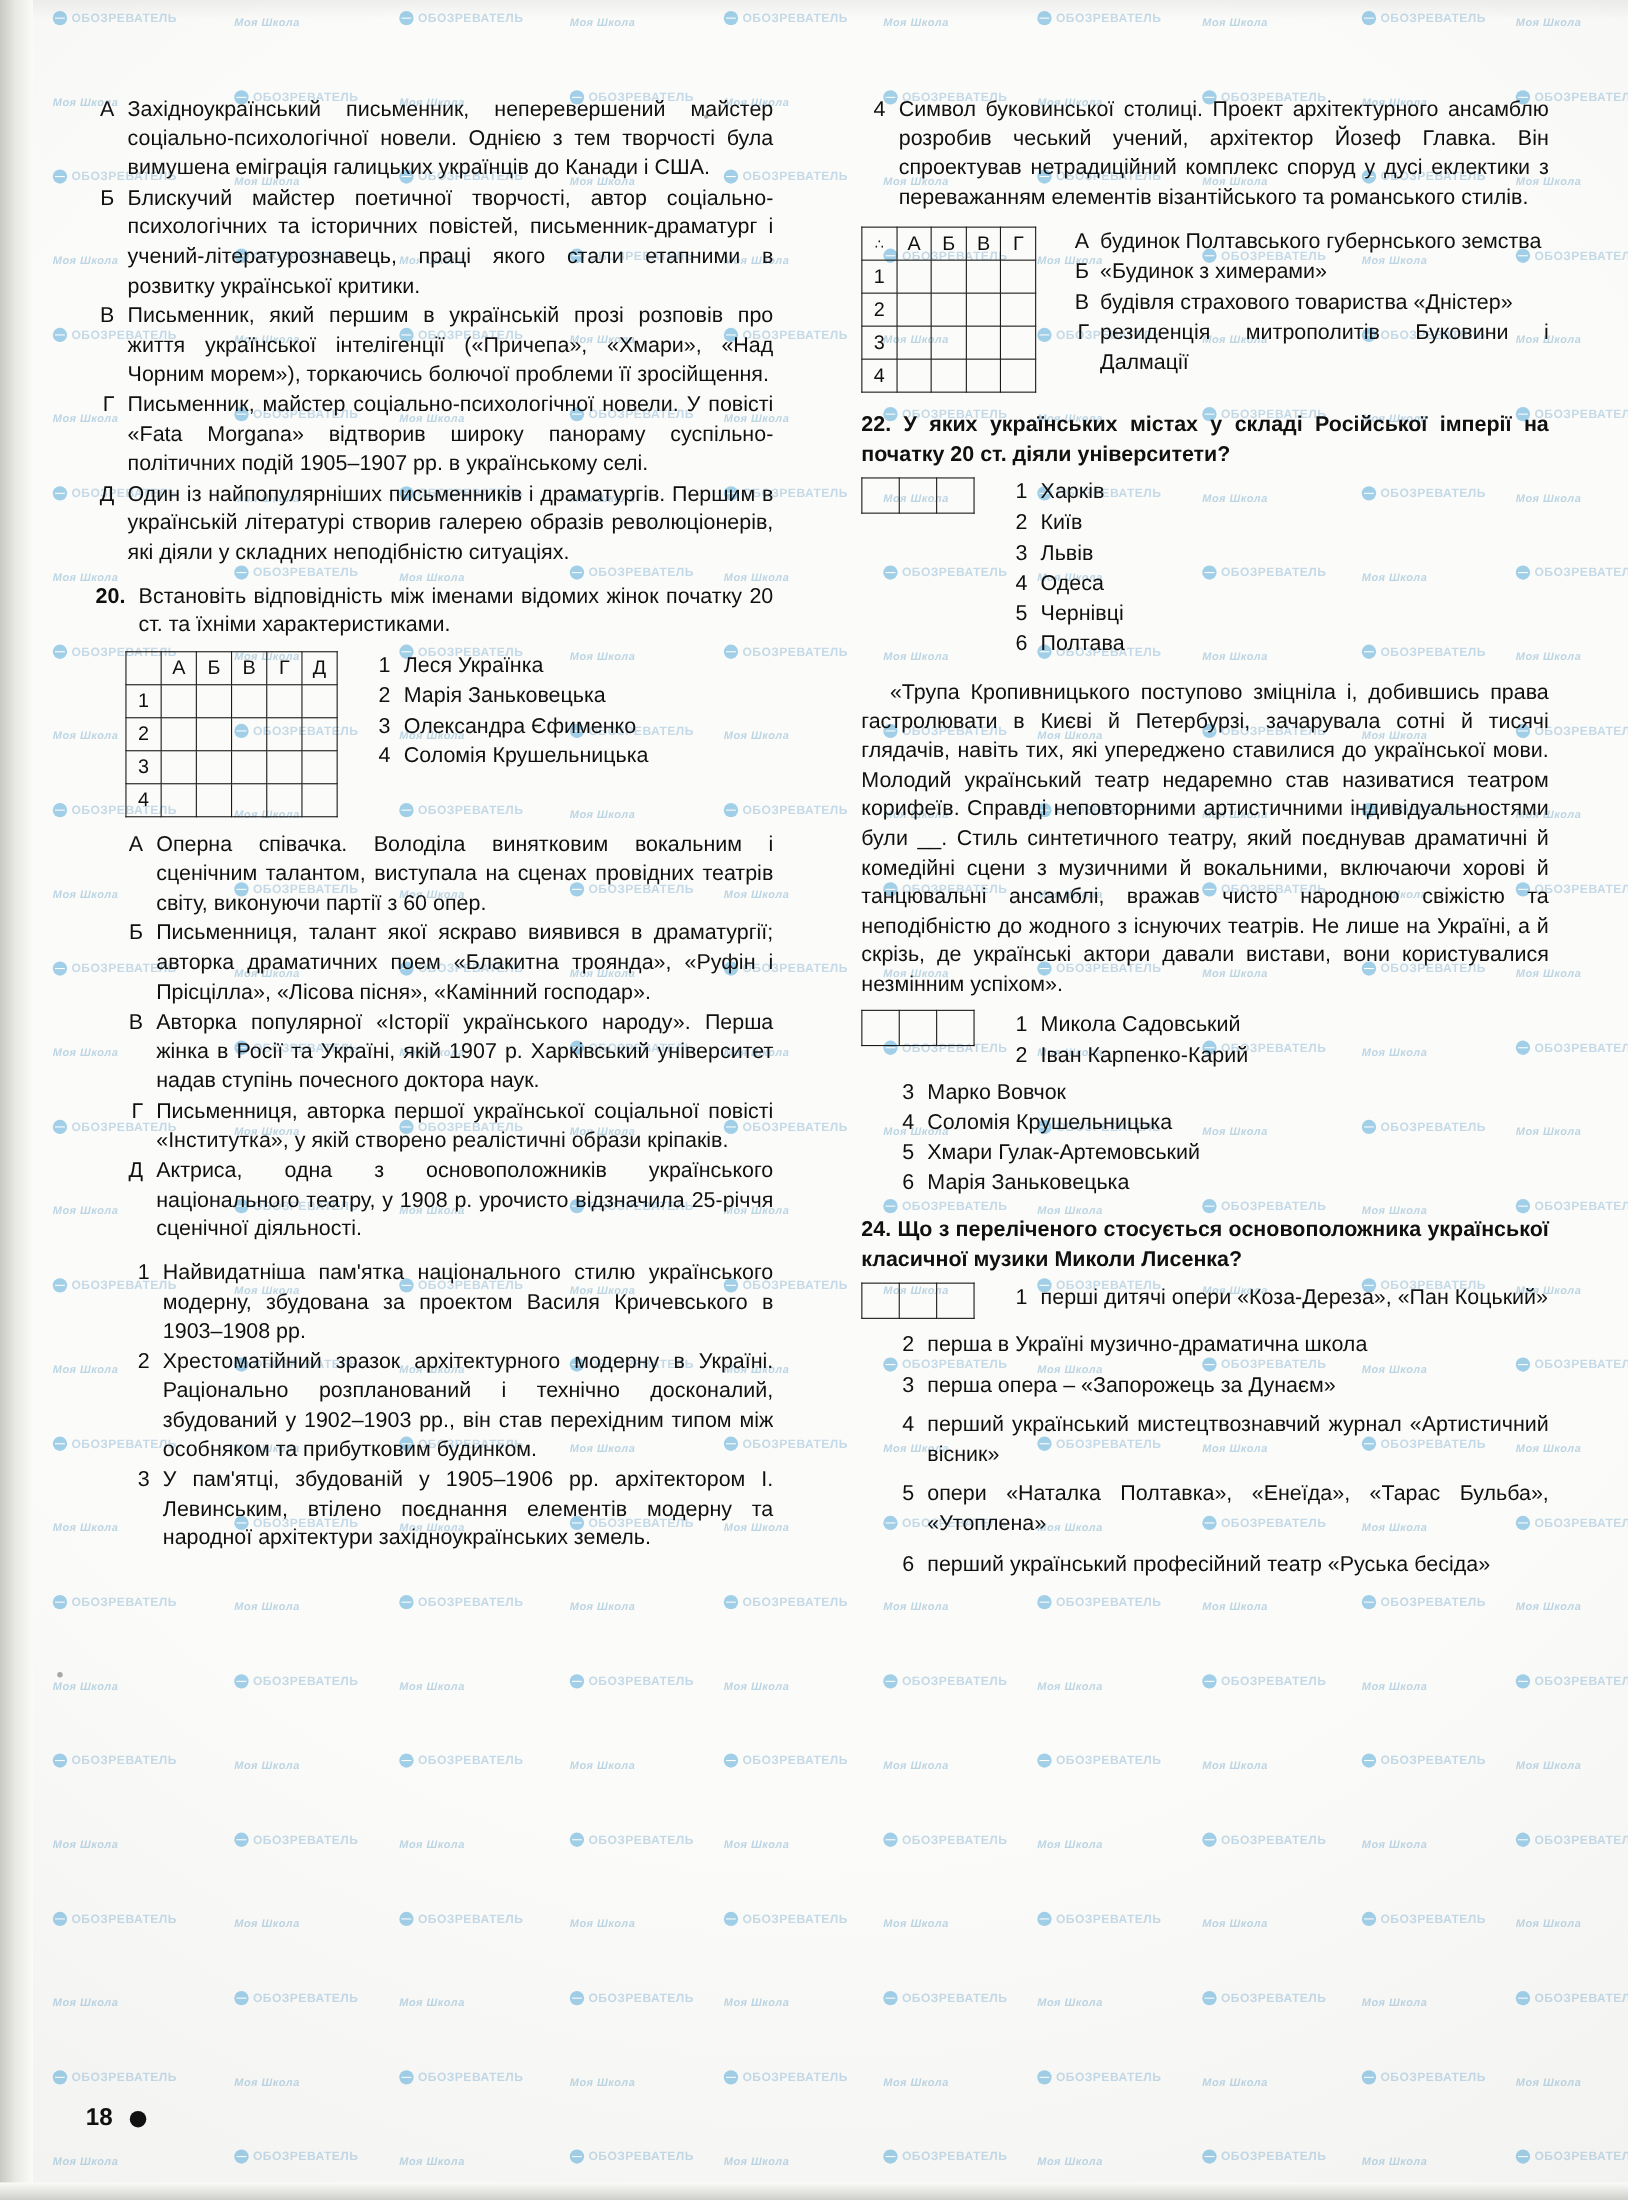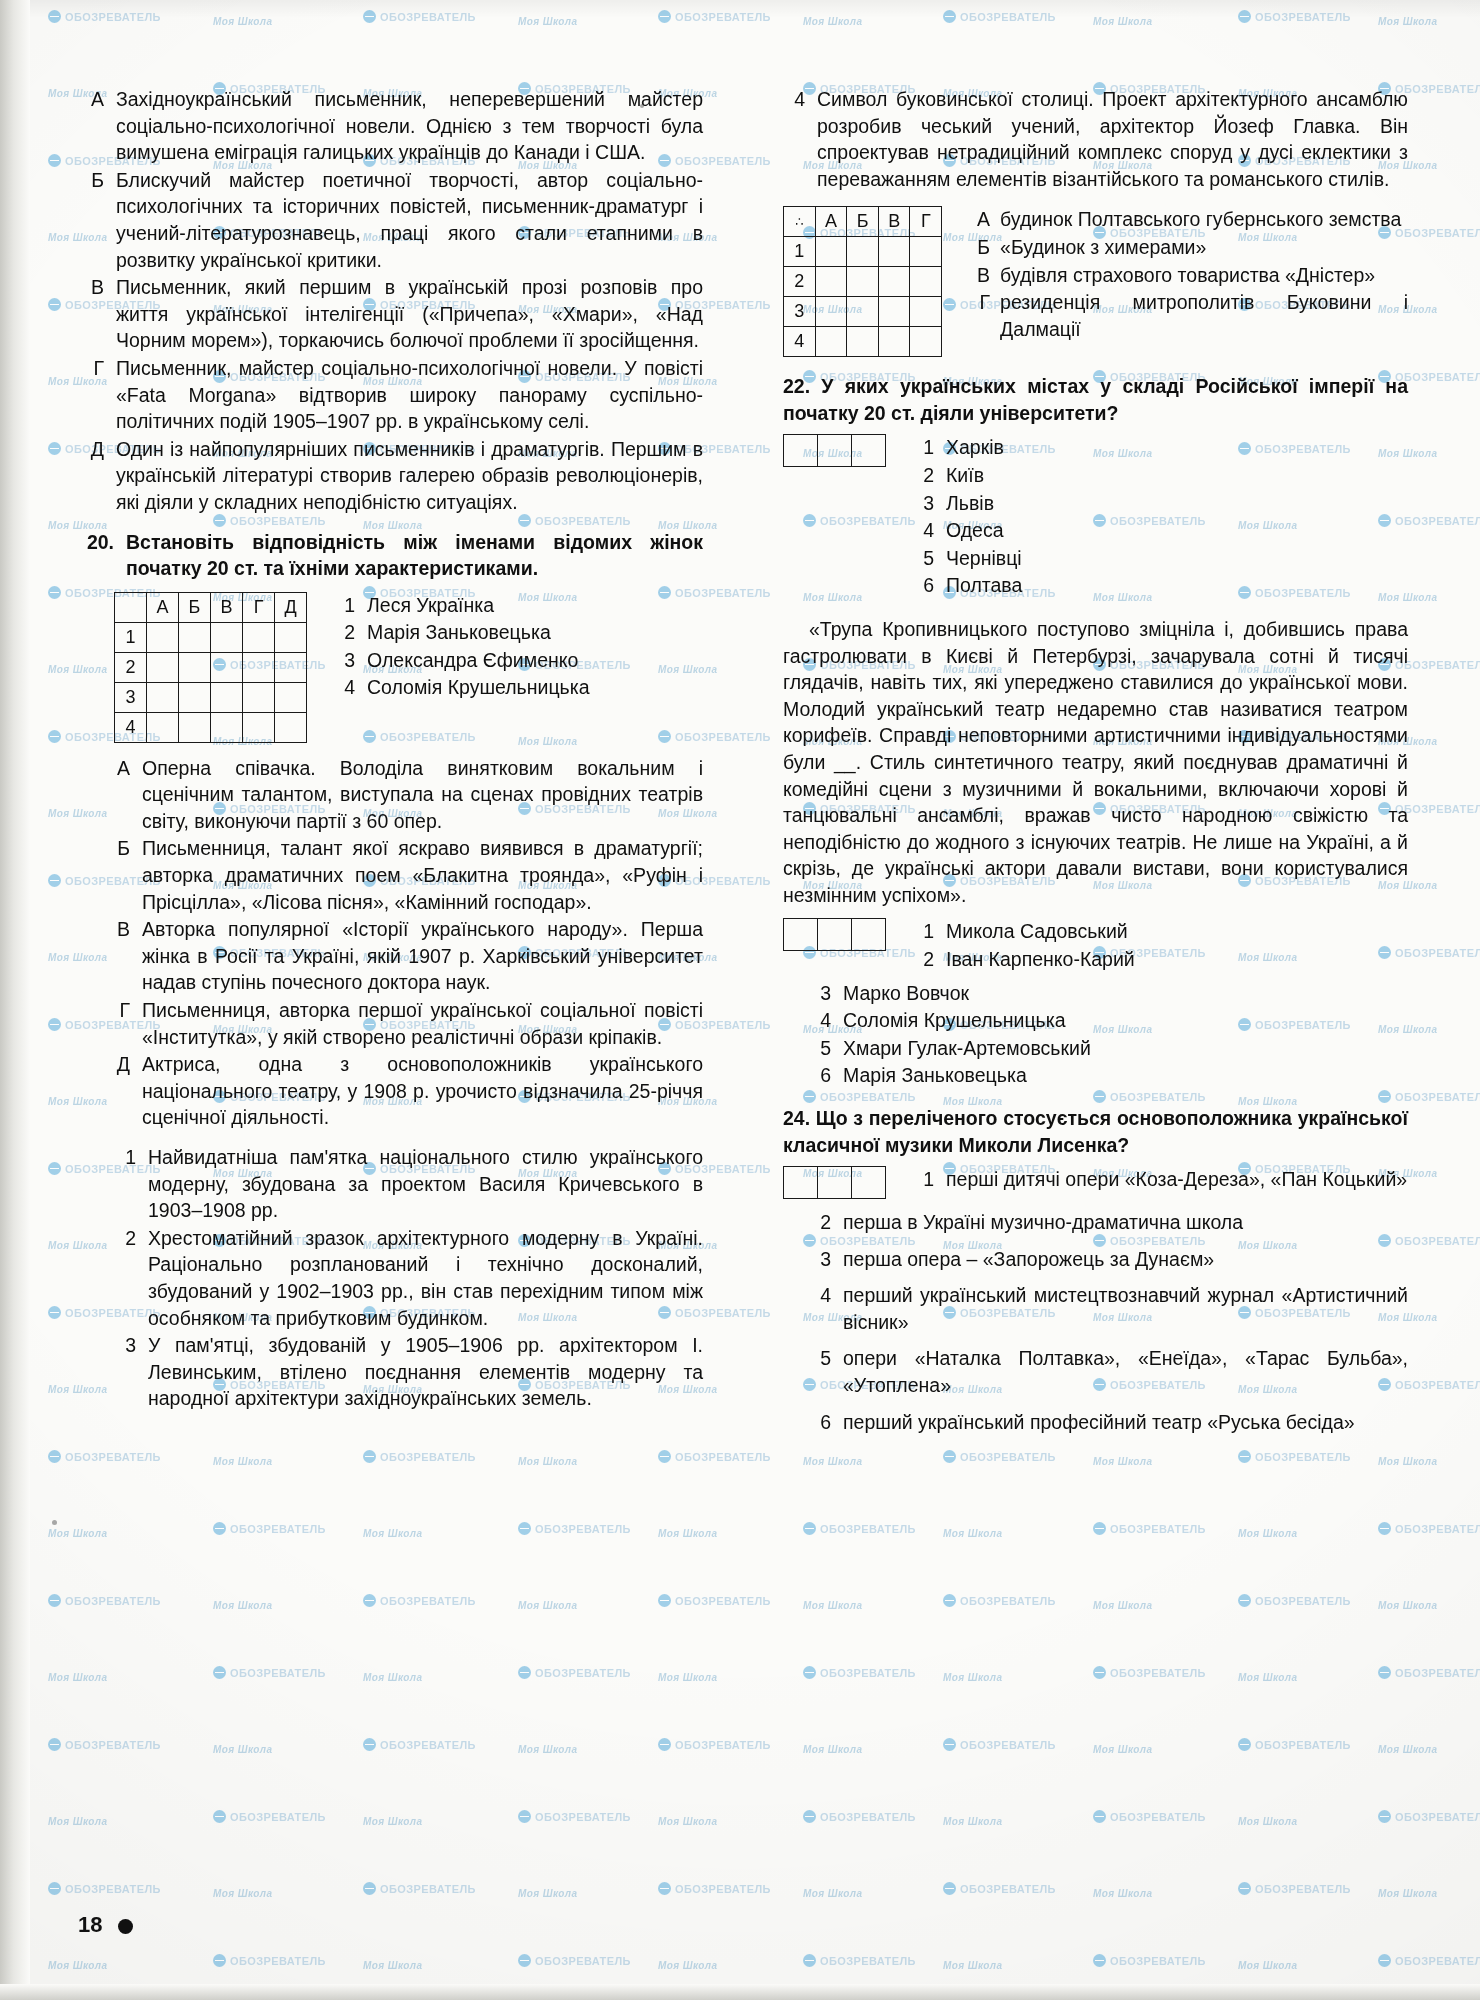--- a/index.html
+++ b/index.html
@@ -932,21 +932,21 @@
         </div>
         <div class="item lettered">
           <div class="mark">Д</div>
           <div class="body">Один із найпопулярніших письменників і драматургів. Першим в українській літературі створив галерею образів революціонерів, які діяли у складних неподібністю ситуаціях.</div>
         </div>
       </div>
 
       <div class="block-sm">
         <div class="item numbered">
           <div class="mark" style="width:36px;font-weight:bold">20.</div>
-          <div class="body" style="font-weight:bold">Встановіть відповідність між іменами відомих жінок початку 20 ст. та їхніми характеристиками.</div>
+          <div class="body" style="font-weight:normal">Встановіть відповідність між іменами відомих жінок початку 20 ст. та їхніми характеристиками.</div>
         </div>
       </div>
 
       <div class="row-flex indent-36" style="margin-top:10px;margin-bottom:12px;">
         <table class="grid">
           <tbody>
               <tr>
             <th class="corner"></th>
             <th>А</th>
             <th>Б</th>

